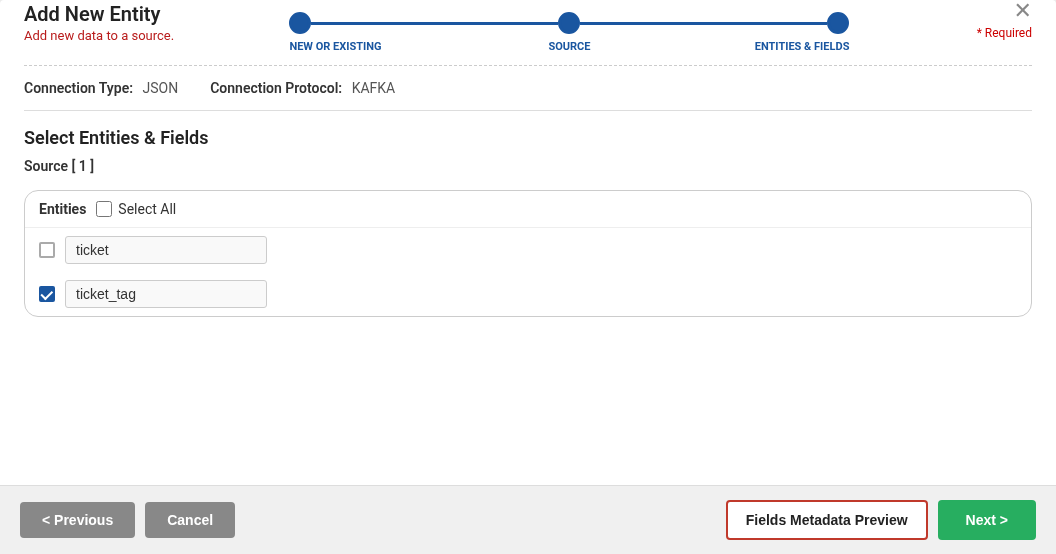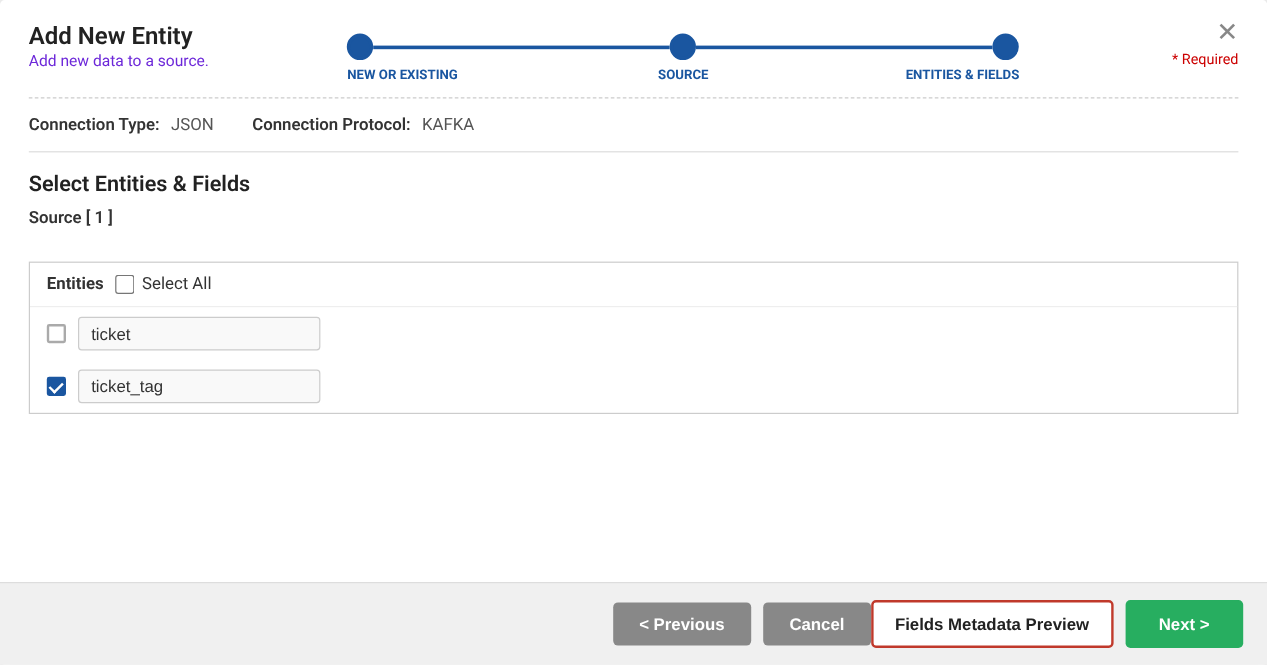--- a/index.html
+++ b/index.html
@@ -21,21 +21,21 @@
       flex-direction: column;
       position: relative;
     }
     .modal-title {
       font-size: 20px;
       font-weight: 600;
       color: #222;
     }
     .modal-subtitle {
       font-size: 13px;
-      color: #6d28d9;
+      color: #b91c1c;
       margin-top: 2px;
     }
     .close-btn {
       background: none;
       border: none;
       cursor: pointer;
       font-size: 22px;
       color: #888;
       margin-top: -2px;
       line-height: 1;
@@ -87,21 +87,21 @@
       color: #1a56a0;
       text-align: center;
       width: 120px;
     }
     .step-label:first-child { text-align: left; }
     .step-label:last-child { text-align: right; }
     .header-top {
       display: flex;
       align-items: flex-start;
       justify-content: space-between;
-      padding: 18px 24px 0 24px;
+      padding: 2px 24px 0 24px;
     }
     .header-right {
       display: flex;
       flex-direction: column;
       align-items: flex-end;
     }
     .divider {
       border: none;
       border-top: 1px dashed #ccc;
       margin: 12px 24px 0 24px;
@@ -149,23 +149,23 @@
       flex: 1;
       max-width: 720px;
       border: 1px solid #ccc;
       border-radius: 3px;
       padding: 7px 12px;
       font-size: 14px;
       color: #333;
       background: #f9f9f9;
     }
     .entities-box {
-      margin: 16px 24px;
+      margin: 4px 24px;
       border: 1px solid #ccc;
-      border-radius: 0;
+      border-radius: 14px;
       background: #fff;
     }
     .entities-header {
       display: flex;
       align-items: center;
       padding: 10px 14px;
       border-bottom: 1px solid #eee;
       gap: 10px;
     }
     .entities-header-label {
@@ -197,21 +197,21 @@
       border-radius: 3px;
       padding: 5px 10px;
       font-size: 14px;
       color: #333;
       background: #f9f9f9;
       width: 202px;
     }
     .footer {
       display: flex;
       align-items: center;
-      justify-content: flex-end;
+      justify-content: space-between;
       padding: 14px 20px;
       border-top: 1px solid #ddd;
       margin-top: auto;
       background: #f0f0f0;
     }
     .footer-left {
       display: flex;
       gap: 10px;
     }
     .footer-right {

